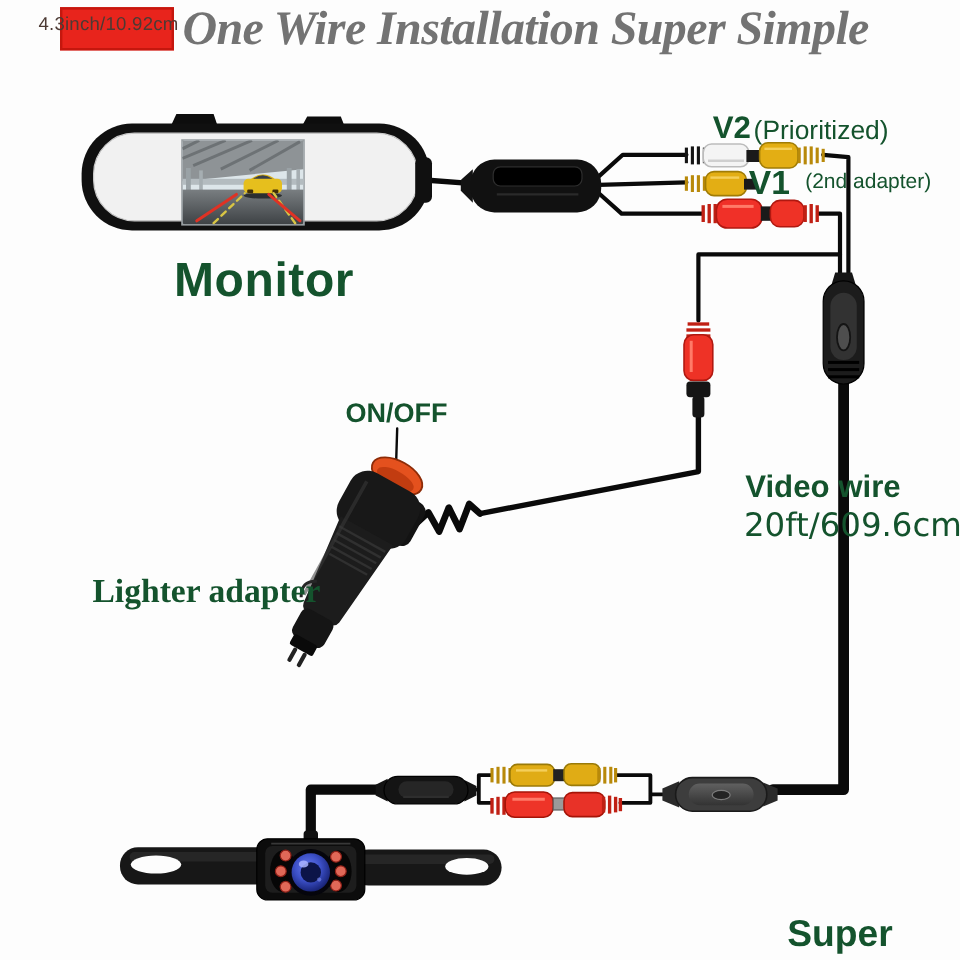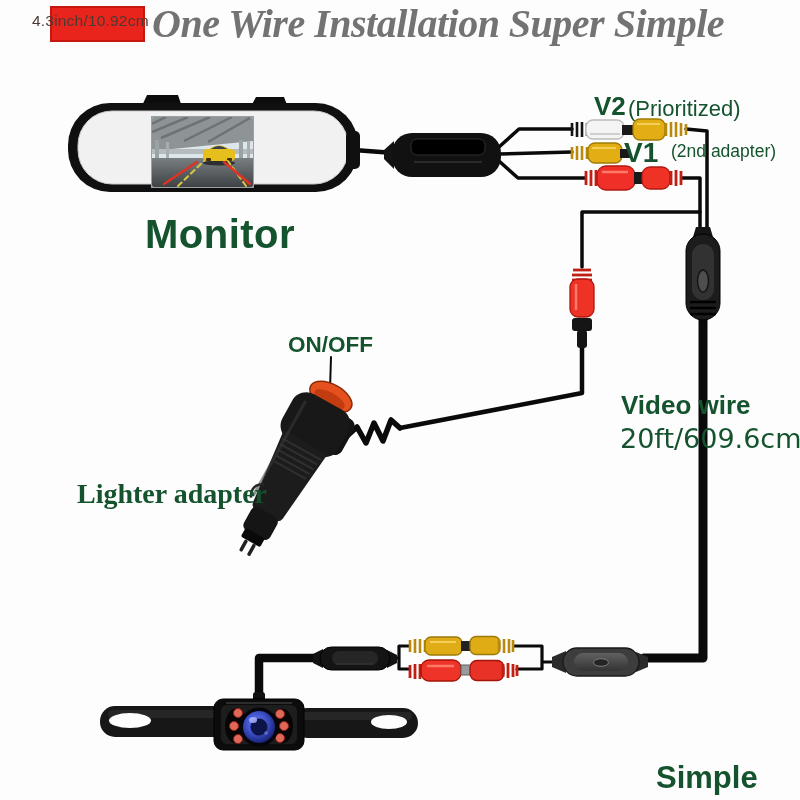--- a/index.html
+++ b/index.html
@@ -350,14 +350,14 @@
   <div class="lbl v1">V1</div>
   <div class="lbl v1note">(2nd adapter)</div>
 
   <div class="lbl monitor">Monitor</div>
   <div class="lbl onoff">ON/OFF</div>
   <div class="lbl lighter">Lighter adapter</div>
 
   <div class="lbl videowire">Video wire</div>
   <div class="lbl wirelen">20ft/609.6cm</div>
 
-  <div class="lbl camera">Simple</div>
+  <div class="lbl camera">Super</div>
 </div>
 
 </body></html>

